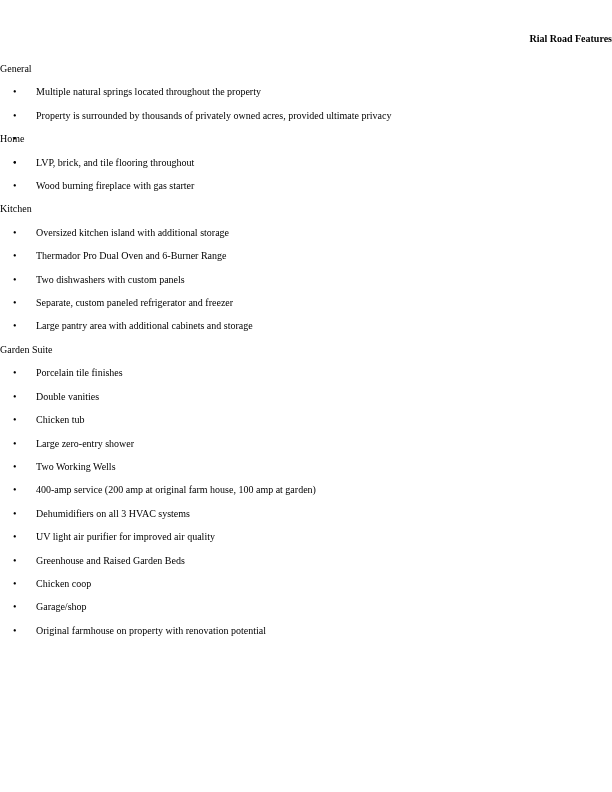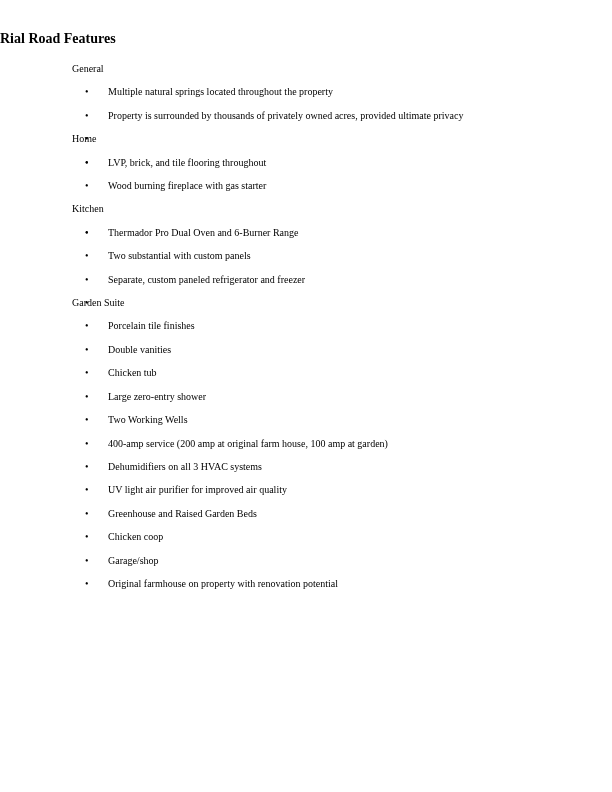--- a/index.html
+++ b/index.html
@@ -12,29 +12,28 @@
     overflow: hidden;
   }
   .page {
     width: 612px;
     height: 792px;
     background: #ffffff;
     position: relative;
   }
   .doc-title {
     padding-top: 31px;
-    text-align: left;
-    font-size: 14px;
+    text-align: right;
+    font-size: 10px;
     line-height: 16px;
     font-weight: bold;
     color: #000000;
   }
   .content {
     margin-top: 10px;
-    margin-left: 72px;
     margin-right: 54px;
     font-size: 10px;
   }
   .section-heading {
     line-height: 23.4px;
     font-weight: normal;
     white-space: nowrap;
   }
   .bullet-item {
     position: relative;
@@ -58,25 +57,25 @@
   <div class="content">
       <div class="section-heading">General</div>
       <div class="bullet-item"><span class="bullet-glyph">•</span><span>Multiple natural springs located throughout the property</span></div>
       <div class="bullet-item"><span class="bullet-glyph">•</span><span>Property is surrounded by thousands of privately owned acres, provided ultimate privacy</span></div>
       <div class="bullet-item"><span class="bullet-glyph">•</span></div>
       <div class="section-heading">Home</div>
       <div class="bullet-item"><span class="bullet-glyph">•</span></div>
       <div class="bullet-item"><span class="bullet-glyph">•</span><span>LVP, brick, and tile flooring throughout</span></div>
       <div class="bullet-item"><span class="bullet-glyph">•</span><span>Wood burning fireplace with gas starter</span></div>
       <div class="section-heading">Kitchen</div>
-      <div class="bullet-item"><span class="bullet-glyph">•</span></div>
+      <div class="bullet-item"><span class="bullet-glyph">•</span><span>Oversized kitchen island with additional storage</span></div>
       <div class="bullet-item"><span class="bullet-glyph">•</span><span>Thermador Pro Dual Oven and 6-Burner Range</span></div>
-      <div class="bullet-item"><span class="bullet-glyph">•</span><span>Two substantial with custom panels</span></div>
+      <div class="bullet-item"><span class="bullet-glyph">•</span><span>Two dishwashers with custom panels</span></div>
       <div class="bullet-item"><span class="bullet-glyph">•</span><span>Separate, custom paneled refrigerator and freezer</span></div>
-      <div class="bullet-item"><span class="bullet-glyph">•</span></div>
+      <div class="bullet-item"><span class="bullet-glyph">•</span><span>Large pantry area with additional cabinets and storage</span></div>
       <div class="section-heading">Garden Suite</div>
       <div class="bullet-item"><span class="bullet-glyph">•</span><span>Porcelain tile finishes</span></div>
       <div class="bullet-item"><span class="bullet-glyph">•</span><span>Double vanities</span></div>
       <div class="bullet-item"><span class="bullet-glyph">•</span><span>Chicken tub</span></div>
       <div class="bullet-item"><span class="bullet-glyph">•</span><span>Large zero-entry shower</span></div>
       <div class="bullet-item"><span class="bullet-glyph">•</span><span>Two Working Wells</span></div>
       <div class="bullet-item"><span class="bullet-glyph">•</span><span>400-amp service (200 amp at original farm house, 100 amp at garden)</span></div>
       <div class="bullet-item"><span class="bullet-glyph">•</span><span>Dehumidifiers on all 3 HVAC systems</span></div>
       <div class="bullet-item"><span class="bullet-glyph">•</span><span>UV light air purifier for improved air quality</span></div>
       <div class="bullet-item"><span class="bullet-glyph">•</span><span>Greenhouse and Raised Garden Beds</span></div>

